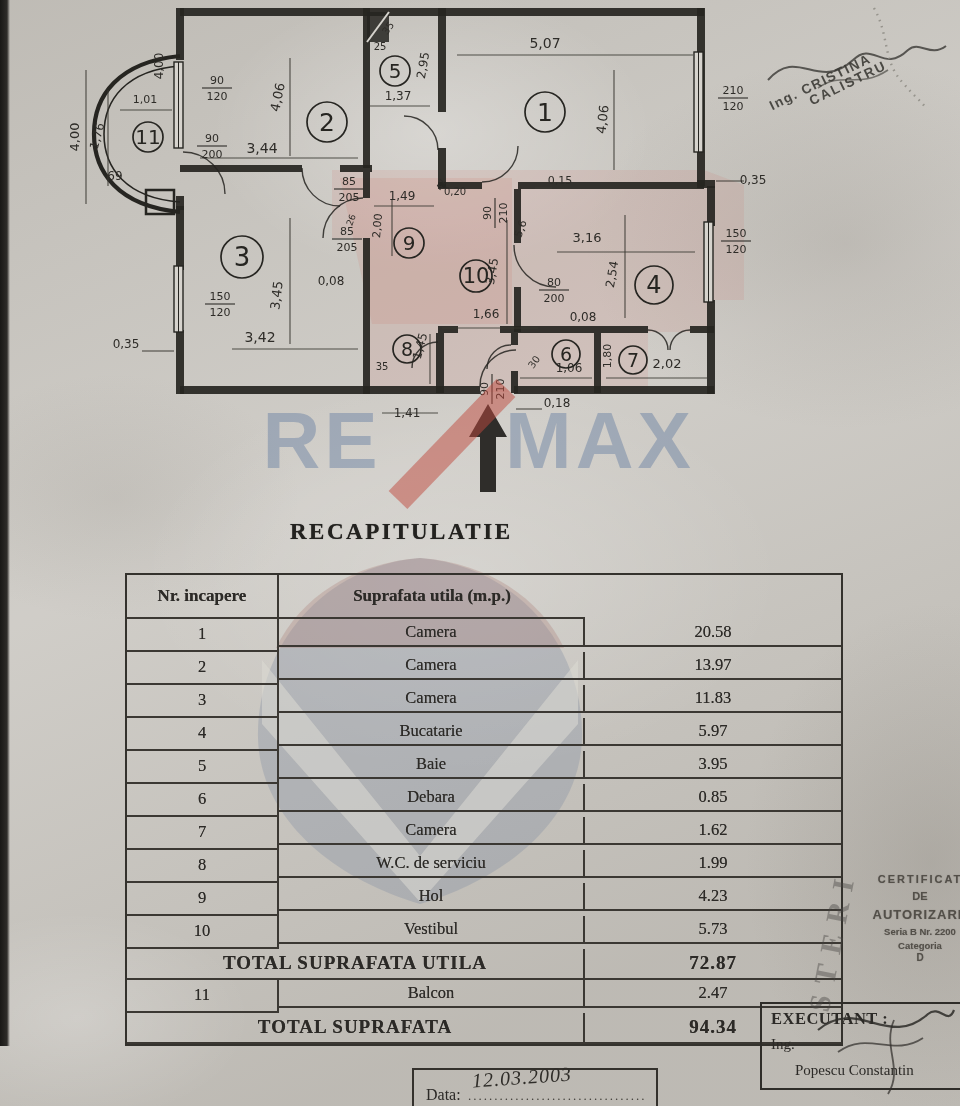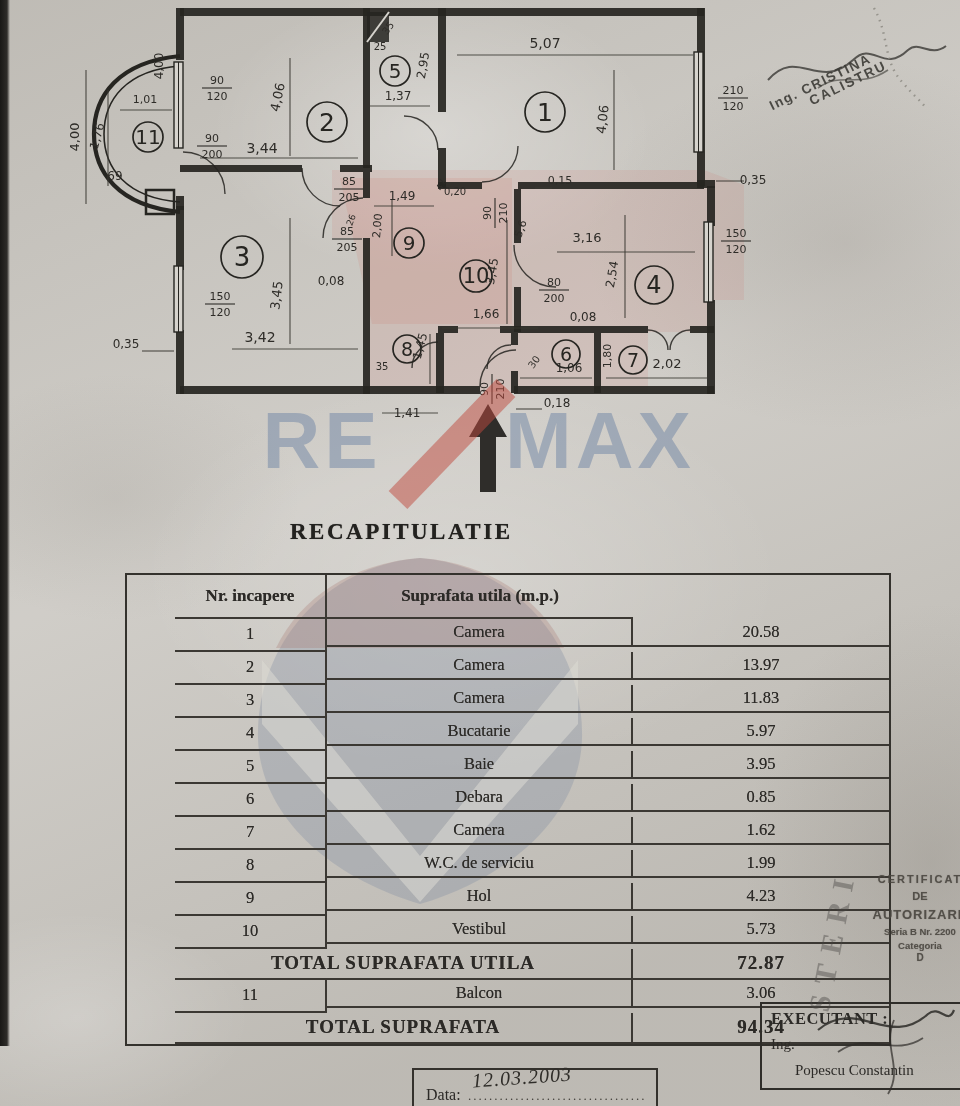--- a/index.html
+++ b/index.html
@@ -13,21 +13,21 @@
       radial-gradient(ellipse 300px 420px at 97% 78%, rgba(122,117,109,.24), transparent 62%),
       radial-gradient(ellipse 280px 170px at 8% 92%, rgba(255,255,255,.22), transparent 62%),
       radial-gradient(ellipse 300px 200px at 12% 45%, rgba(130,125,117,.14), transparent 62%),
       linear-gradient(158deg, rgba(138,133,125,.16), rgba(255,255,255,.13) 42%, rgba(128,123,115,.16) 82%);
   }
   .scan-edge{position:absolute;left:0;top:0;width:10px;height:1046px;background:linear-gradient(90deg,#191816,#2e2c29 70%,rgba(46,44,41,0));z-index:6;}
   svg.layer{position:absolute;left:0;top:0;z-index:1;}
   .title{position:absolute;left:290px;top:519px;width:380px;text-align:left;
     font-weight:700;font-size:23px;letter-spacing:2.5px;color:#23221f;z-index:2;
     text-shadow:0 0 .7px rgba(35,34,31,.8);}
-  .tbl{position:absolute;left:125px;top:573px;width:714px;border:2.4px solid #34322d;z-index:2;padding-left:48px;}
+  .tbl{position:absolute;left:125px;top:573px;width:714px;border:2.4px solid #34322d;z-index:2;}
   .trow{display:grid;grid-template-columns:152px 306px 1fr;}
   .cell{border-right:2px solid #3b3833;border-bottom:2.1px solid #3b3833;
     text-align:center;font-size:16.5px;line-height:25px;height:26px;overflow:hidden;
     text-shadow:0 0 .6px rgba(42,40,36,.7);}
   .cell:last-child{border-right:none;}
   .trow.hdr .cell{font-weight:700;font-size:17px;height:42px;line-height:42px;border-bottom-width:2.3px;}
   .trow.total .cell{font-weight:700;font-size:19px;letter-spacing:1px;height:29px;line-height:28px;}
   .trow.total .lab{grid-column:1/3;}
   .trow .num{padding-top:5px;line-height:20px;}
   .databox{position:absolute;left:412px;top:1068px;width:242px;height:48px;border:2.2px solid #34312c;z-index:2;}
@@ -319,21 +319,21 @@
         <div class="cell">Vestibul</div>
         <div class="cell">5.73</div>
       </div>
       <div class="trow total">
         <div class="cell lab">TOTAL SUPRAFATA UTILA</div>
         <div class="cell">72.87</div>
       </div>
       <div class="trow">
         <div class="cell num">11</div>
         <div class="cell">Balcon</div>
-        <div class="cell">3.06</div>
+        <div class="cell">2.47</div>
       </div>
       <div class="trow total">
         <div class="cell lab">TOTAL SUPRAFATA</div>
         <div class="cell">94.34</div>
       </div>
     </div>
 
   <div class="databox">
     <span class="lab">Data:</span>
     <span class="dots">.......................................</span>

